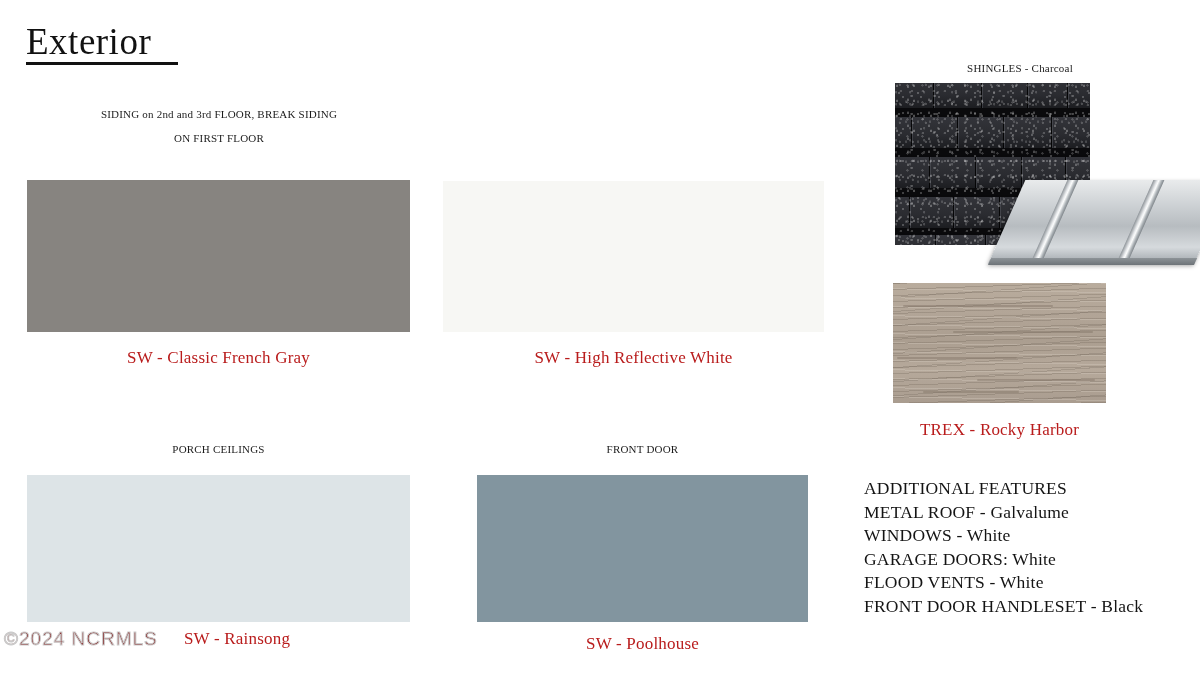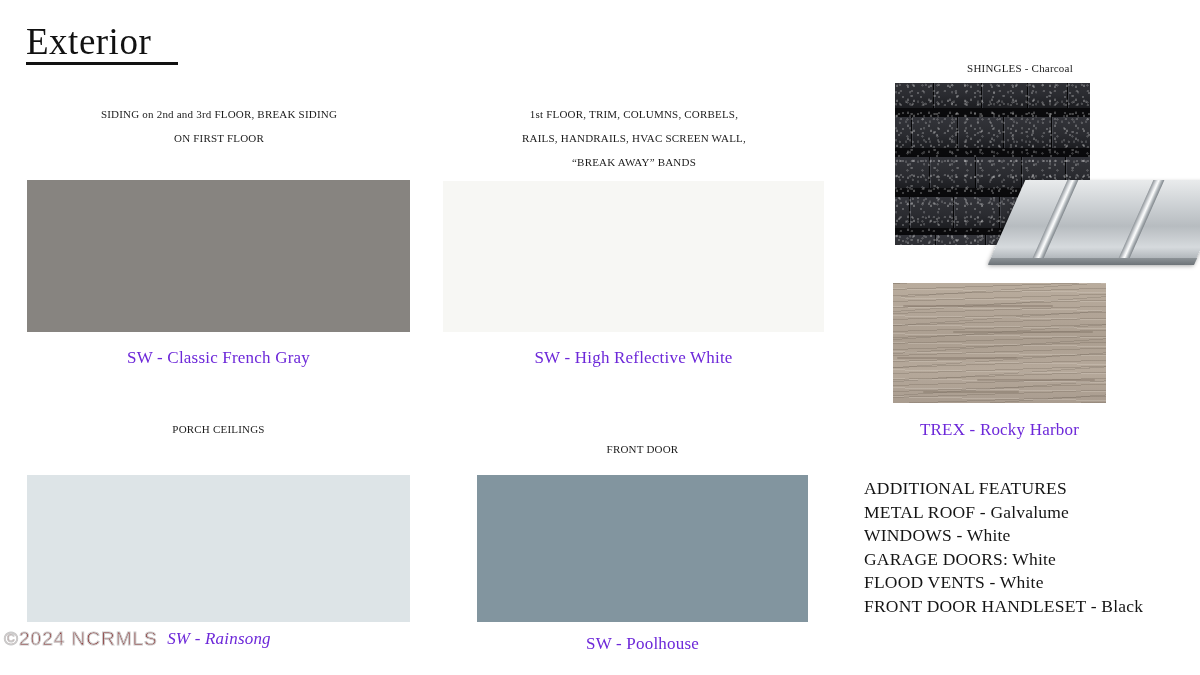--- a/index.html
+++ b/index.html
@@ -36,21 +36,21 @@
     font-size:11px;
     line-height:24px;
     color:#1b1b1b;
     letter-spacing:.2px;
   }
   .cap{
     position:absolute;
     text-align:center;
     font-family:"Liberation Serif", serif;
     font-size:17px;
-    color:#6d28d9;
+    color:#b91c1c;
     letter-spacing:.2px;
   }
 
   
   .swatch{position:absolute;}
 
   
   .shingles{
     position:absolute;left:895px;top:83px;width:195px;height:162px;
     background:#1b1b1e;
@@ -156,29 +156,24 @@
   <div class="title">Exterior</div>
   <div class="title-underline"></div>
 
   <div class="hdr" style="left:16px;top:102px;width:406px;">
     <div>SIDING on 2nd and 3rd FLOOR, BREAK SIDING</div>
     <div>ON FIRST FLOOR</div>
   </div>
   <div class="swatch" id="sw-french-gray" style="left: 27px; top: 180px; width: 383px; height: 152px; background: rgb(135, 132, 128);"></div>
   <div class="cap" style="left:27px;top:348px;width:383px;">SW - Classic French Gray</div>
 
-  <div class="hdr" style="left:27px;top:417px;width:383px;">PORCH CEILINGS</div>
+  <div class="hdr" style="left:27px;top:437px;width:383px;">PORCH CEILINGS</div>
   <div class="swatch" id="sw-rainsong" style="left: 27px; top: 475px; width: 383px; height: 147px; background: rgb(221, 228, 231);"></div>
-  <div class="cap" style="left:104px;top:629px;width:230px;font-style:italic;">SW - Rainsong</div>
-
-  <div class="hdr" style="left:443px;top:102px;width:382px;">
-    <div>1st FLOOR, TRIM, COLUMNS, CORBELS,</div>
-    <div>RAILS, HANDRAILS, HVAC SCREEN WALL,</div>
-    <div>“BREAK AWAY” BANDS</div>
-  </div>
+  <div class="cap" style="left:122px;top:629px;width:230px;">SW - Rainsong</div>
+
   <div class="swatch" id="sw-hrw" style="left: 443px; top: 181px; width: 381px; height: 151px; background: rgb(247, 247, 244);"></div>
   <div class="cap" style="left:443px;top:348px;width:381px;">SW - High Reflective White</div>
 
   <div class="hdr" style="left:477px;top:437px;width:331px;">FRONT DOOR</div>
   <div class="swatch" id="sw-poolhouse" style="left: 477px; top: 475px; width: 331px; height: 147px; background: rgb(130, 149, 159);"></div>
   <div class="cap" style="left:477px;top:634px;width:331px;">SW - Poolhouse</div>
 
   <div class="hdr" style="left:870px;top:56px;width:300px;">SHINGLES - Charcoal</div>
 
   <div class="shingles">

